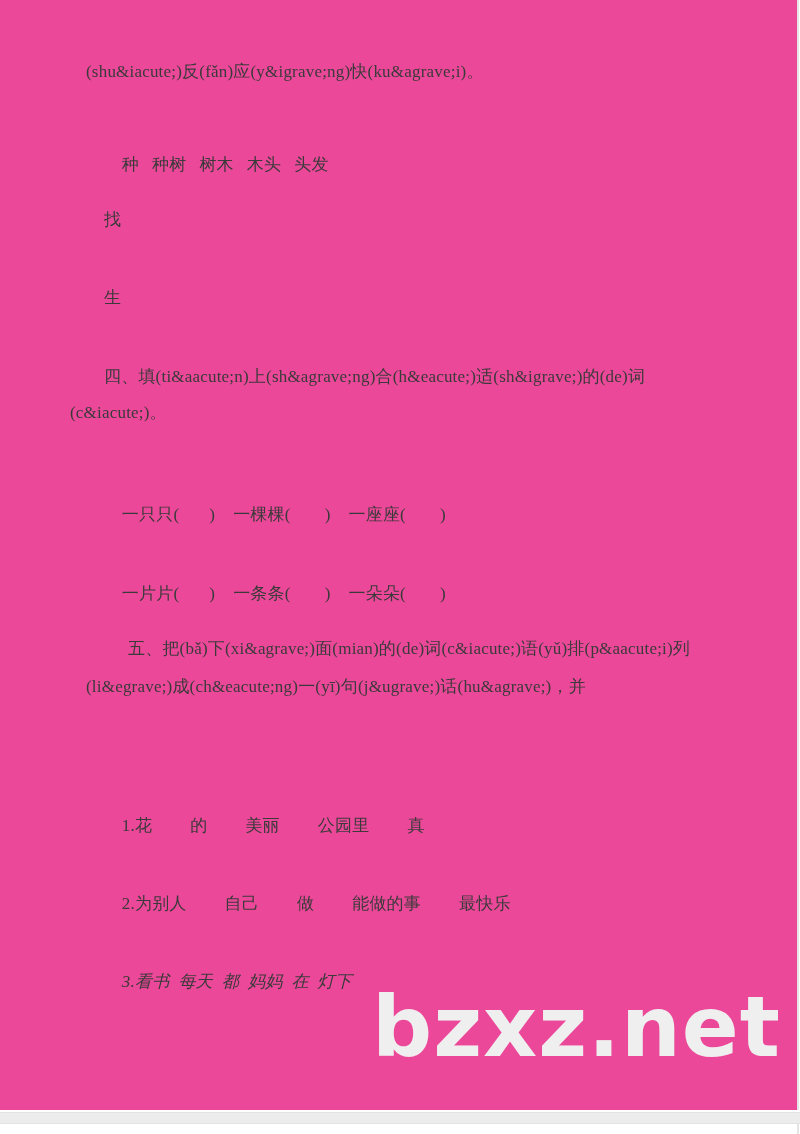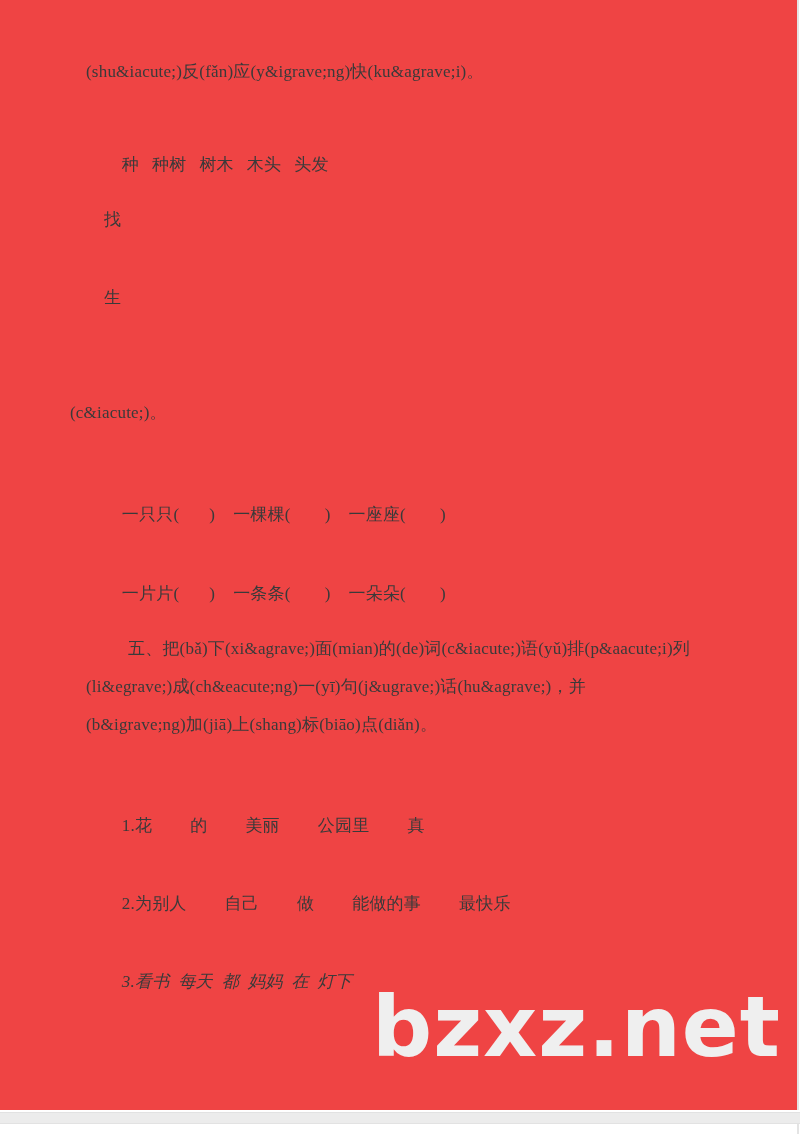--- a/index.html
+++ b/index.html
@@ -4,21 +4,21 @@
 <style>
   html, body { margin: 0; padding: 0; }
   body {
     width: 800px; height: 1134px; position: relative; overflow: hidden;
     background: #ffffff;
     font-family: "Liberation Serif", "DejaVu Serif", serif;
     color: #3a3a3a;
   }
   .page {
     position: absolute; left: 0; top: 0; width: 797px; height: 1110px;
-    background: #ef4444;
+    background: #ec4899;
     border-right: 2px solid #e4e4e4;
   }
   .line {
     position: absolute; white-space: pre; font-size: 17px; line-height: 22px;
     letter-spacing: 0.2px;
   }
   .bracket-row { word-spacing: 0; }
   .gap { display: inline-block; }
   .watermark {
     position: absolute; left: 372px; top: 982px;
@@ -42,33 +42,33 @@
 
   <div class="line" style="left:86px; top:61px;">(shu&amp;iacute;)反(fǎn)应(y&amp;igrave;ng)快(ku&amp;agrave;i)。</div>
 
   <div class="line" style="left:104px; top:132px;">
     <span>种</span><span class="gap" style="width:13px"></span><span>种树</span><span class="gap" style="width:13px"></span><span>树木</span><span class="gap" style="width:13px"></span><span>木头</span><span class="gap" style="width:13px"></span><span>头发</span>
   </div>
 
   <div class="line" style="left:104px; top:209px;">找</div>
   <div class="line" style="left:104px; top:287px;">生</div>
 
+  <div class="line" style="left:104px; top:366px;">四、填(ti&amp;aacute;n)上(sh&amp;agrave;ng)合(h&amp;eacute;)适(sh&amp;igrave;)的(de)词</div>
   <div class="line" style="left:70px; top:402px;">(c&amp;iacute;)。</div>
 
   <div class="line bracket-row" style="left:104px; top:482px;">
     <span>一只只(</span><span class="gap" style="width:30px"></span><span>)</span><span class="gap" style="width:18px"></span><span>一棵棵(</span><span class="gap" style="width:34px"></span><span>)</span><span class="gap" style="width:18px"></span><span>一座座(</span><span class="gap" style="width:34px"></span><span>)</span>
   </div>
 
   <div class="line bracket-row" style="left:104px; top:561px;">
     <span>一片片(</span><span class="gap" style="width:30px"></span><span>)</span><span class="gap" style="width:18px"></span><span>一条条(</span><span class="gap" style="width:34px"></span><span>)</span><span class="gap" style="width:18px"></span><span>一朵朵(</span><span class="gap" style="width:34px"></span><span>)</span>
   </div>
 
   <div class="line" style="left:104px; top:638px;margin-left:24px;">五、把(bǎ)下(xi&amp;agrave;)面(mian)的(de)词(c&amp;iacute;)语(yǔ)排(p&amp;aacute;i)列</div>
   <div class="line" style="left:86px; top:676px;">(li&amp;egrave;)成(ch&amp;eacute;ng)一(yī)句(j&amp;ugrave;)话(hu&amp;agrave;)，并</div>
-  <div class="line" style="left:86px; top:714px;">(b&amp;igrave;ng)加(jiā)上(shang)标(biāo)点(diǎn)。</div>
 
   <div class="line" style="left:104px; top:793px;">
     <span>1.</span><span>花</span><span class="gap" style="width:38px"></span><span>的</span><span class="gap" style="width:38px"></span><span>美丽</span><span class="gap" style="width:38px"></span><span>公园里</span><span class="gap" style="width:38px"></span><span>真</span>
   </div>
 
   <div class="line" style="left:104px; top:871px;">
     <span>2.</span><span>为别人</span><span class="gap" style="width:38px"></span><span>自己</span><span class="gap" style="width:38px"></span><span>做</span><span class="gap" style="width:38px"></span><span>能做的事</span><span class="gap" style="width:38px"></span><span>最快乐</span>
   </div>
 
   <div class="line" style="left:104px; top:949px;font-style:italic;">

